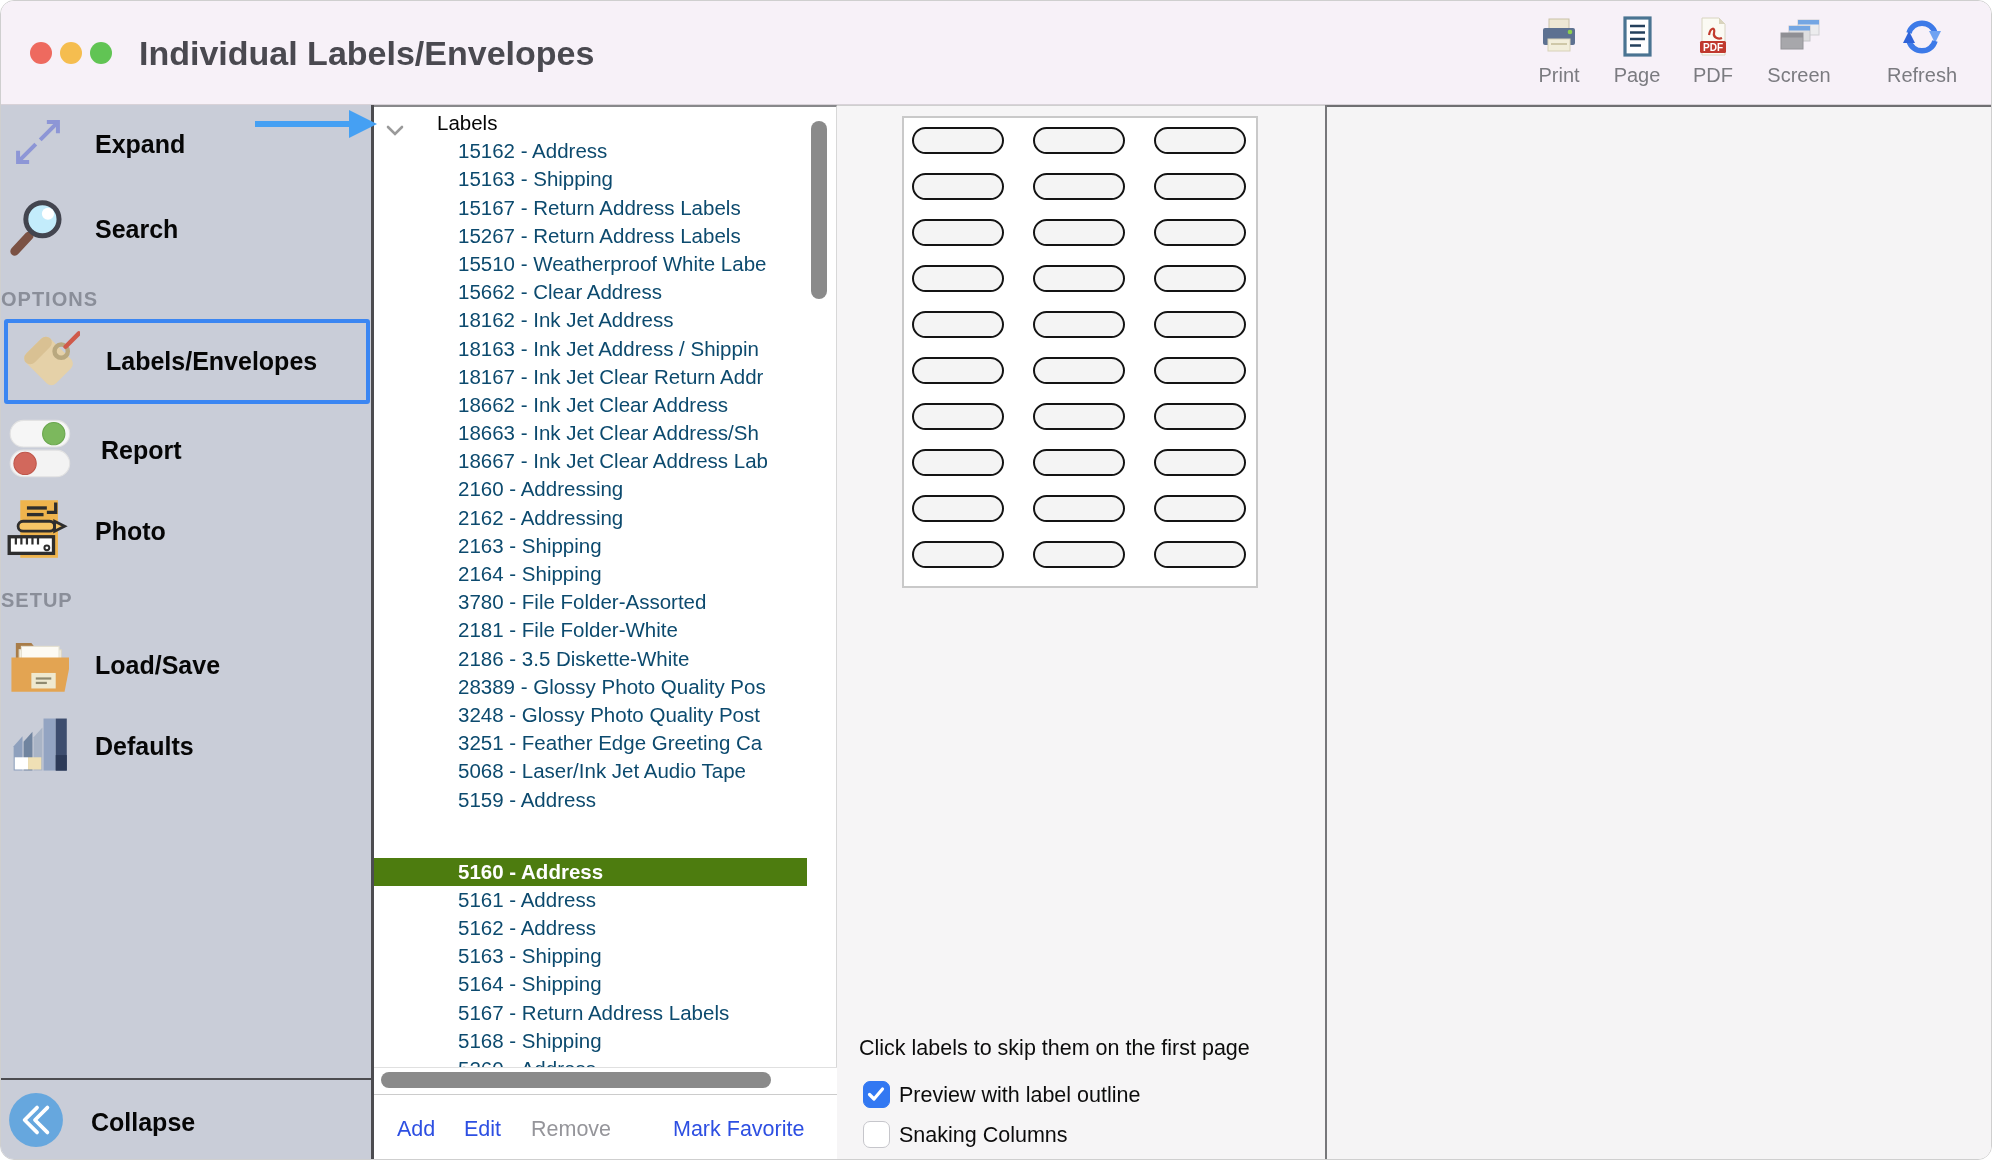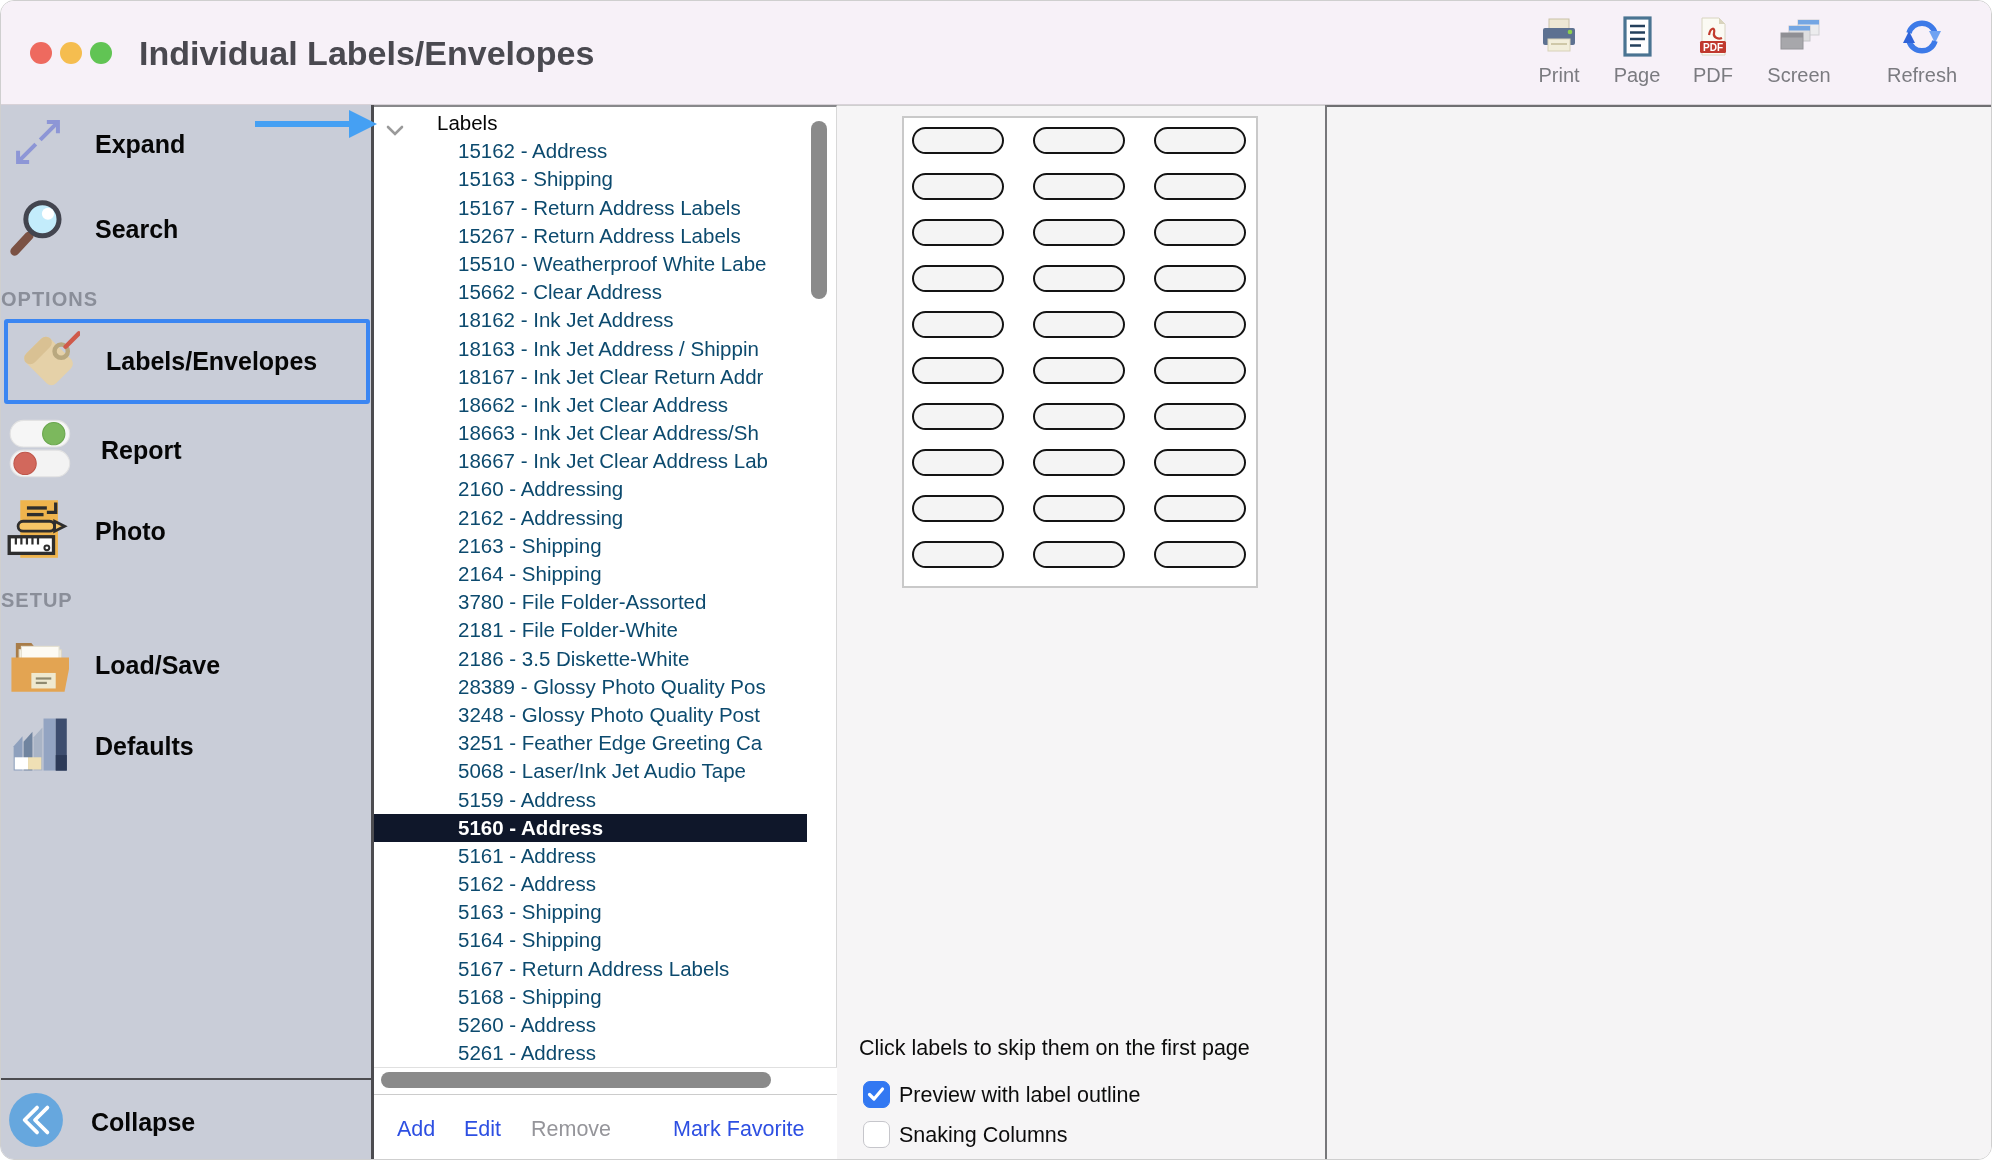--- a/index.html
+++ b/index.html
@@ -26,21 +26,21 @@
   .side-header{position:absolute;left:0;width:370px;text-align:left;font-size:20px;font-weight:700;color:#8a8e99;letter-spacing:1px;}
   .side-item.selected{left:3px;width:366px;border:4px solid #3b86f2;border-radius:3px;padding-left:10px;}
   .side-sep{position:absolute;left:0;top:973px;width:370px;height:2px;background:#4c4c50;}
 
   
   .listpanel{position:absolute;left:373px;top:104px;width:463px;height:989px;background:#ffffff;border-top:2px solid #88888b;border-right:1px solid #d8d8d8;box-sizing:border-box;overflow:hidden;}
   .rows{position:absolute;left:0;top:2px;width:433px;height:960px;overflow:hidden;}
   .root-row{position:relative;height:28.2px;line-height:28.2px;padding-left:63px;font-size:20.5px;color:#050505;white-space:nowrap;}
   .root-chevron{position:absolute;left:12px;top:7px;}
   .lrow{height:28.2px;line-height:28.2px;padding-left:84px;font-size:20.5px;color:#0c4a6e;white-space:nowrap;overflow:hidden;}
-  .lrow.sel{background:#0f172a;color:#ffffff;font-weight:700;}
+  .lrow.sel{background:#4d7c0f;color:#ffffff;font-weight:700;margin-top:44px;}
   .vscroll{position:absolute;left:810px;top:118px;width:16px;height:178px;border-radius:8px;background:#8a8a8a;}
   .hscroll-track{position:absolute;left:373px;top:1066px;width:463px;height:27px;background:#ffffff;border-top:1px solid #e0e0e0;box-sizing:border-box;}
   .hscroll{position:absolute;left:380px;top:1071px;width:390px;height:16px;border-radius:8px;background:#8a8a8a;}
   .btnbar{position:absolute;left:373px;top:1093px;width:463px;height:67px;background:#ffffff;border-top:1px solid #cccccc;box-sizing:border-box;}
   .list-btn{position:absolute;top:1116px;font-size:21.5px;color:#2d4fe2;cursor:default;white-space:nowrap;}
   .list-btn.disabled{color:#95959a;}
 
   
   .preview{position:absolute;left:836px;top:104px;width:488px;height:1056px;background:#f6f5f6;border-top:1px solid #cfcfcf;box-sizing:border-box;}
   .page{position:absolute;left:901px;top:115px;width:356px;height:472px;background:#ffffff;border:2px solid #c9c9c9;box-sizing:border-box;}

